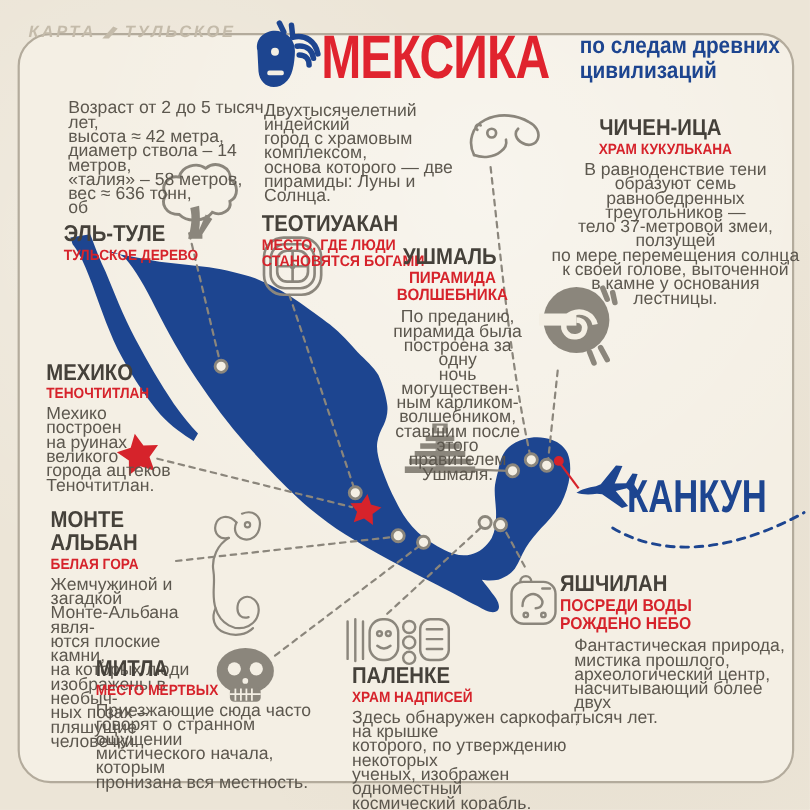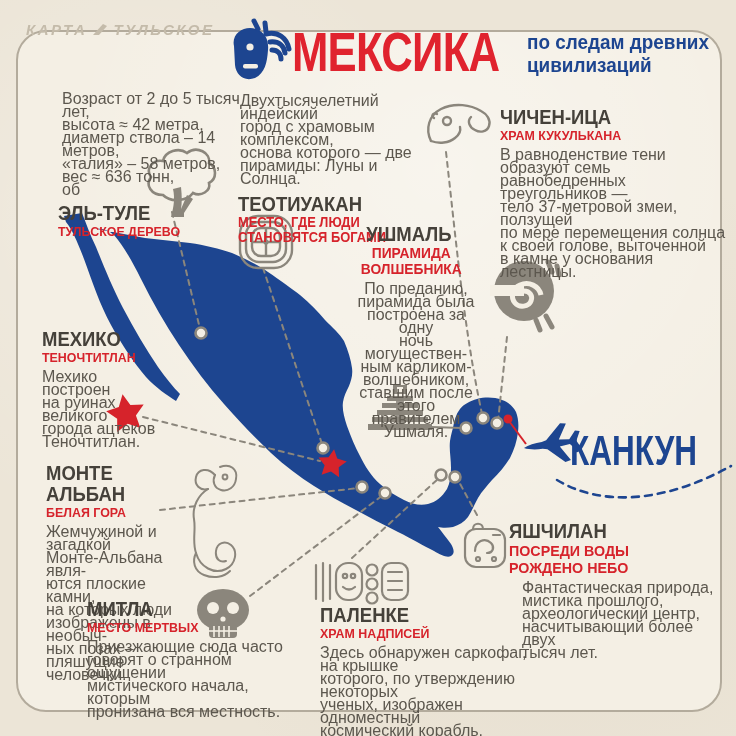--- a/index.html
+++ b/index.html
@@ -238,21 +238,21 @@
   <div class="site" style="left:238px;top:94px;width:185px;">
     <p class="site-desc" style="margin:0 0 8px 2px;">Двухтысячелетний индейский
 город с храмовым комплексом,
 основа которого — две
 пирамиды: Луны и Солнца.</p>
     <h2 class="site-name">ТЕОТИУАКАН</h2>
     <div class="site-sub sub-14">МЕСТО, ГДЕ ЛЮДИ
 СТАНОВЯТСЯ БОГАМИ</div>
   </div>
 
-  <div class="site" style="left:500px;top:106px;width:228px;">
+  <div class="site" style="left:500px;top:106px;width:228px;text-align:center;">
     <h2 class="site-name">ЧИЧЕН-ИЦА</h2>
     <div class="site-sub">ХРАМ КУКУЛЬКАНА</div>
     <p class="site-desc">В равноденствие тени образуют семь
 равнобедренных треугольников —
 тело 37-метровой змеи, ползущей
 по мере перемещения солнца
 к своей голове, выточенной
 в камне у основания лестницы.</p>
   </div>
 

